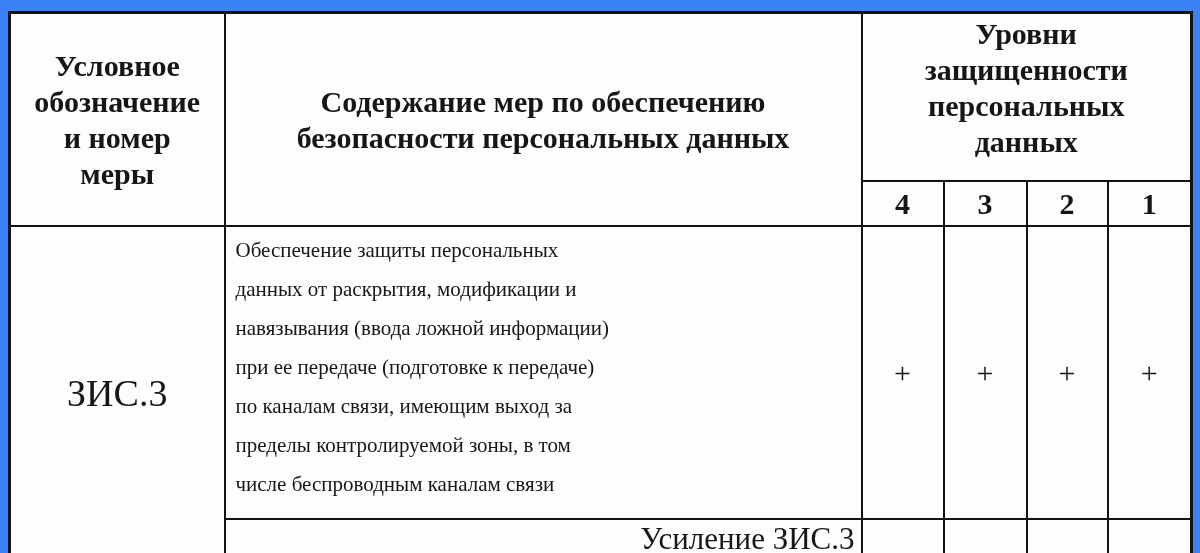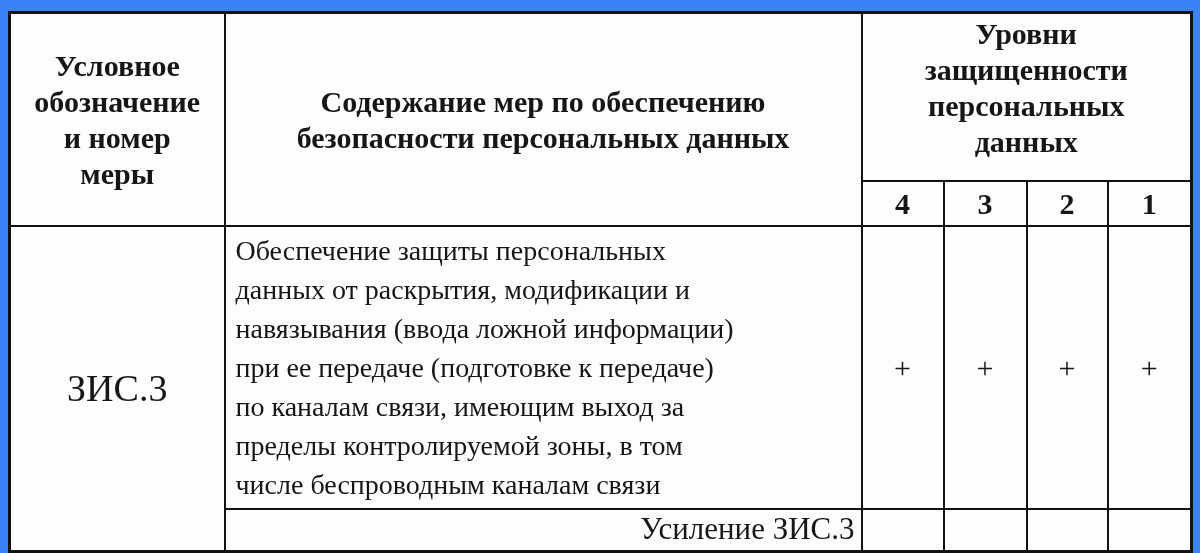--- a/index.html
+++ b/index.html
@@ -67,25 +67,25 @@
     font-size: 30px;
     text-align: center;
     vertical-align: middle;
   }
   td.cell-measure-id {
     font-size: 38px;
     text-align: center;
     vertical-align: middle;
   }
   td.cell-content {
-    font-size: 28px;
+    font-size: 21px;
     line-height: 39px;
     text-align: left;
     vertical-align: top;
-    padding: 4px 6px 4px 10px;
+    padding: 4px 6px 14px 10px;
     white-space: pre-line;
   }
   td.cell-boost {
     font-size: 31px;
     text-align: right;
     vertical-align: middle;
     padding: 0 6px 2px 10px;
   }
   td.cell-mark {
     font-size: 30px;

